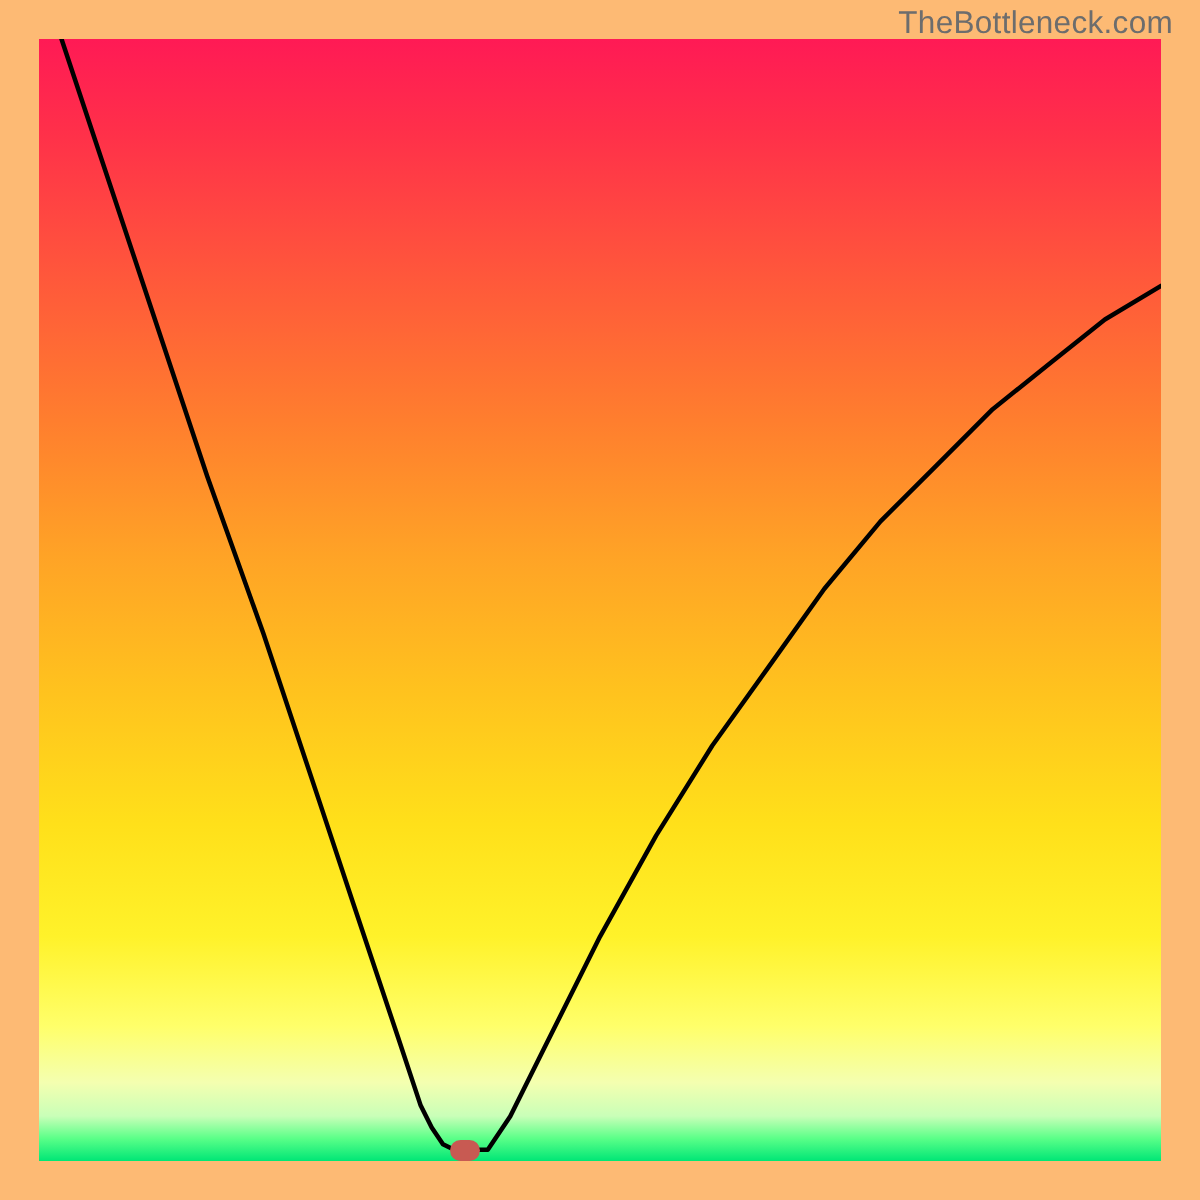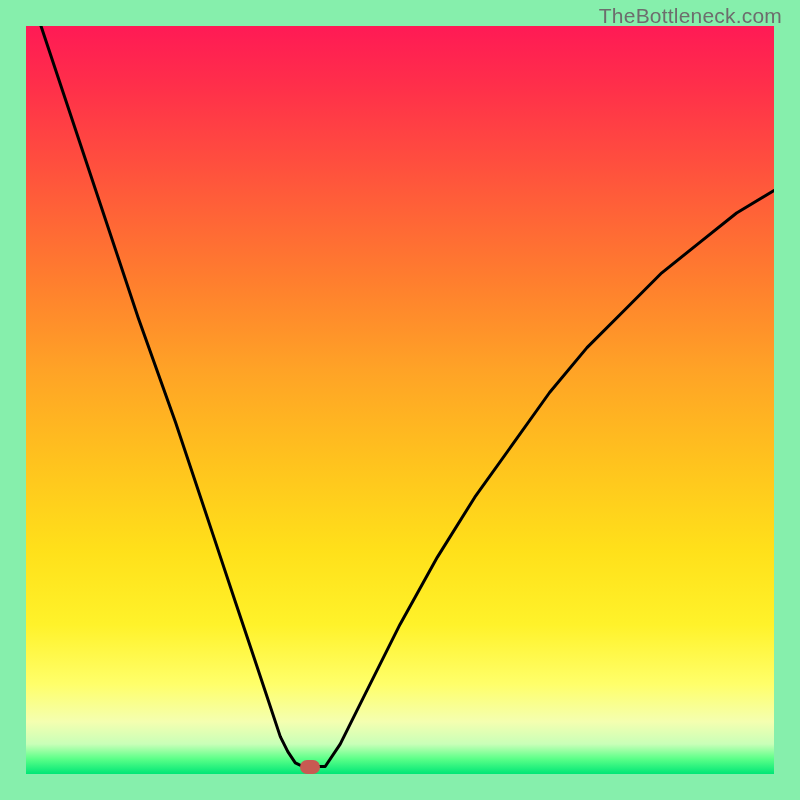--- a/index.html
+++ b/index.html
@@ -9,21 +9,21 @@
     height: 800px;
     overflow: hidden;
     background: #000;
     font-family: Arial, Helvetica, sans-serif;
   }
   .frame {
     position: absolute;
     left: 0; top: 0;
     width: 800px;
     height: 800px;
-    background: #86efac;
+    background: #fdba74;
   }
   .plot {
     position: absolute;
     left: 26px;
     top: 26px;
     width: 748px;
     height: 748px;
     
     background: linear-gradient(
       to bottom,

